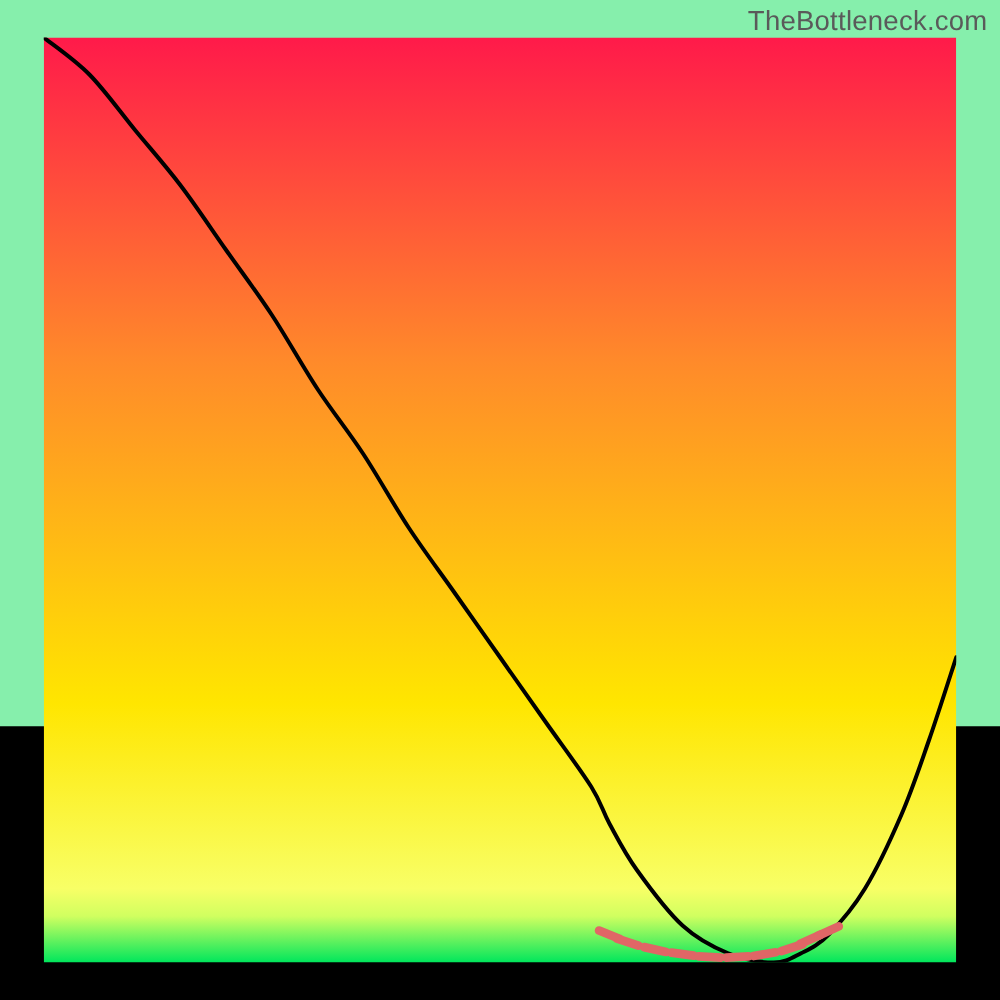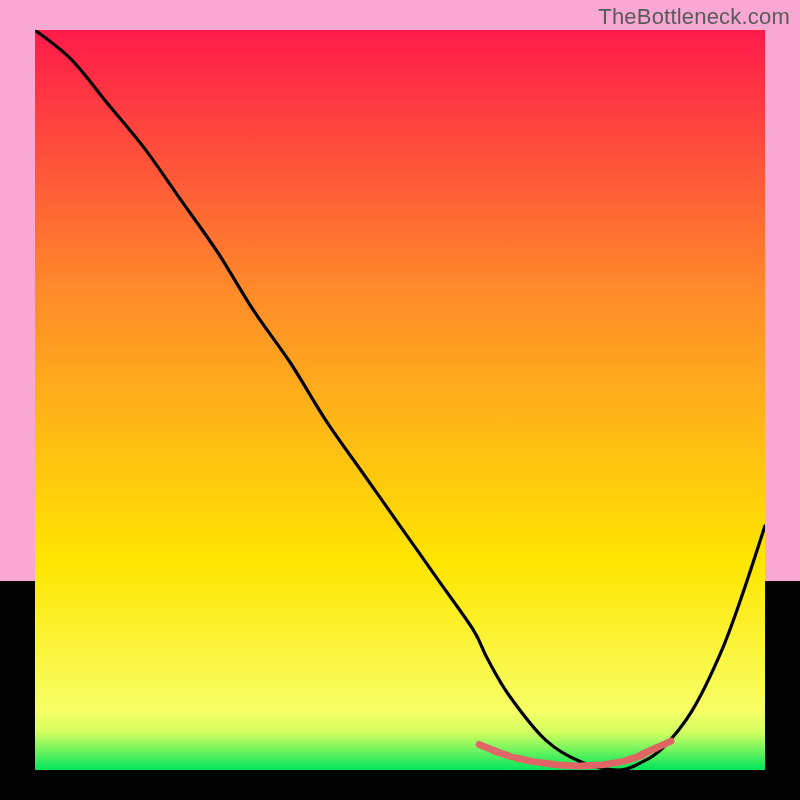--- a/index.html
+++ b/index.html
@@ -8,21 +8,21 @@
     background: #000;
     width: 800px;
     height: 800px;
     overflow: hidden;
     font-family: Arial, Helvetica, sans-serif;
   }
   .wrap {
     position: relative;
     width: 800px;
     height: 581px;
-    background: #f9a8d4;
+    background: #86efac;
   }
   .watermark {
     position: absolute;
     top: 4px;
     right: 10px;
     color: #5a5a5a;
     font-size: 22px;
     font-weight: 500;
     letter-spacing: 0.2px;
     z-index: 10;

